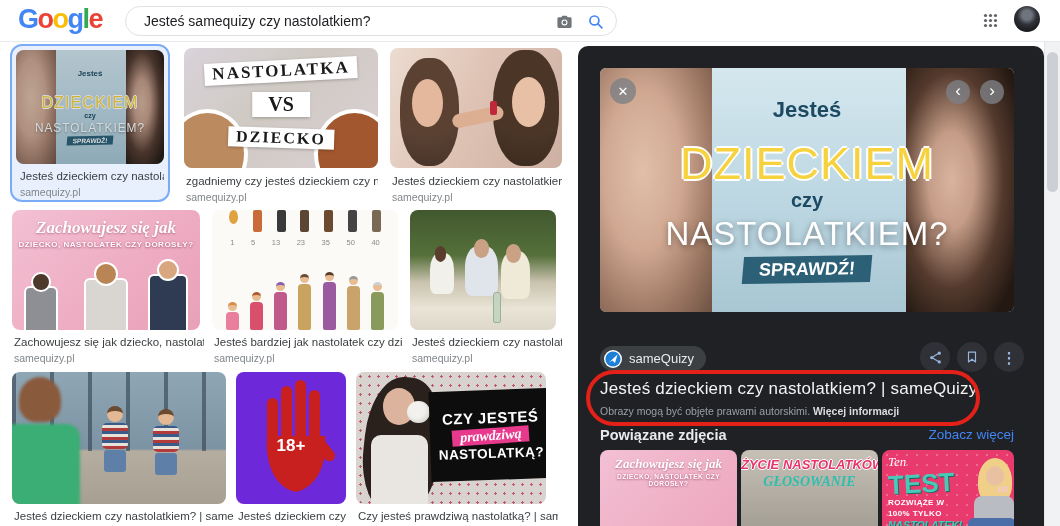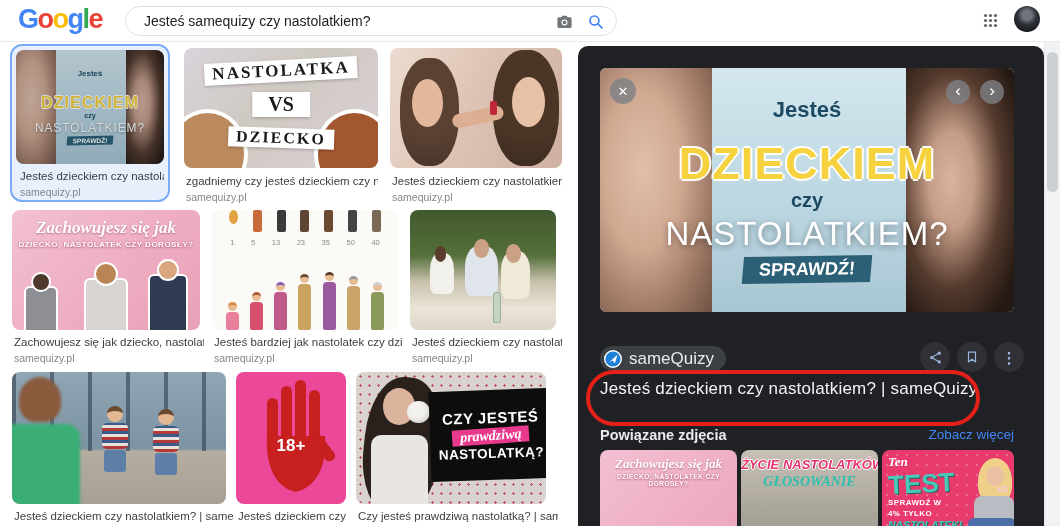--- a/index.html
+++ b/index.html
@@ -37,21 +37,21 @@
   
   .cover { --s:1; position:relative; width:100%; height:100%;
     background:linear-gradient(180deg,#d4e7ee 0%,#bcd7e2 55%,#a8c6d3 100%); }
   .face-l { position:absolute; left:0; top:0; bottom:0; width:27%;
     background:radial-gradient(ellipse at 38% 42%, #e0bfa9 0%, #d0a892 40%, #9c7763 72%, #6e5243 100%); }
   .face-r { position:absolute; right:0; top:0; bottom:0; width:26%;
     background:radial-gradient(ellipse at 42% 46%, #dab4a0 0%, #c49c87 26%, #543a2d 58%, #231812 88%); }
   .cov-txt { position:absolute; inset:0; display:flex; flex-direction:column;
     align-items:center; justify-content:center; text-align:center; gap:calc(3px*var(--s)); }
   .cov-l1 { font-size:calc(22px*var(--s)); font-weight:700; color:#1c4a63; }
-  .cov-l2 { font-size:calc(45px*var(--s)); font-weight:700; line-height:1; color:#f6d23e; letter-spacing:1px;
+  .cov-l2 { font-size:calc(45px*var(--s)); font-weight:400; line-height:1; color:#f6d23e; letter-spacing:1px;
     text-shadow:calc(-2px*var(--s)) 0 #fff, calc(2px*var(--s)) 0 #fff, 0 calc(-2px*var(--s)) #fff, 0 calc(2px*var(--s)) #fff;margin-top:15px; }
   .cov-l3 { font-size:calc(20px*var(--s)); font-weight:700; color:#1c4a63; }
   .cov-l4 { font-size:calc(33px*var(--s)); font-weight:400; color:#fff; letter-spacing:1px;
     text-shadow:0 calc(2px*var(--s)) calc(6px*var(--s)) rgba(0,0,0,.4); }
   .cov-l5 { font-size:calc(18px*var(--s)); font-weight:700; color:#fff; background:#2c6076;
     padding:calc(3px*var(--s)) calc(16px*var(--s)); transform:skew(-6deg) rotate(-1deg); }
   .cover--small { --s:0.36; }
   .cover--small::after { content:""; position:absolute; inset:0; background:rgba(15,25,35,.16); }
 
   
@@ -115,21 +115,21 @@
     background:repeating-linear-gradient(90deg, rgba(40,55,70,.55) 0 4px, transparent 4px 38px); }
   .sc-boy { position:absolute; }
   .sc-bhead { width:16px; height:16px; border-radius:50%; background:#e3b894; border-top:5px solid #6b4a2f; margin:0 auto; }
   .sc-bshirt { width:26px; height:26px; border-radius:5px;
     background:repeating-linear-gradient(0deg,#b23a3a 0 3px,#e8e3da 3px 6px,#3a5a8a 6px 9px); margin-top:1px; }
   .sc-bjeans { width:22px; height:22px; margin:1px auto 0; background:#5d7fa8; border-radius:3px; }
   .sc-mom { position:absolute; left:-6%; top:4%; width:38%; height:100%; filter:blur(1.5px); }
   .sc-mhair { width:52%; height:34%; margin:0 auto; border-radius:50% 50% 40% 40%; background:#8a5a3c; }
   .sc-mshirt { width:100%; height:62%; border-radius:14px 14px 0 0; background:#3aae74; margin-top:2px; }
 
-  .art-hand { background:#ec4899; display:flex; align-items:center; justify-content:center; }
+  .art-hand { background:#6d28d9; display:flex; align-items:center; justify-content:center; }
   .hand-label { position:absolute; left:50%; top:56%; transform:translate(-50%,-50%);
     color:#fff; font-weight:700; font-size:17px; z-index:2; }
 
   .art-gum { background-color:#d8d3cf;
     background-image:radial-gradient(#c2556e 1px, transparent 1.3px); background-size:9px 9px; }
   .gum-hair { position:absolute; left:4%; top:4%; width:40%; height:105%; border-radius:45%;
     background:#2a211c; transform:rotate(6deg); }
   .gum-face { position:absolute; left:14%; top:12%; width:17%; height:28%; border-radius:50%; background:#dcb49e; }
   .gum-bubble { position:absolute; left:27%; top:22%; width:12%; height:17%; border-radius:50%;
     background:#f3f1ee; box-shadow:inset -2px -2px 4px rgba(0,0,0,.12); }
@@ -151,21 +151,21 @@
   .pv-btn { position:absolute; width:26px; height:26px; border-radius:50%;
     background:rgba(125,128,132,.8); color:#fff; display:flex; align-items:center;
     justify-content:center; font-size:13px; cursor:pointer; z-index:3; }
   .pv-close { left:10px; top:10px; }
   .pv-prev { right:44px; top:12px; width:24px; height:24px; font-size:17px; padding-bottom:2px; }
   .pv-next { right:10px; top:12px; width:24px; height:24px; font-size:17px; padding-bottom:2px; }
 
   .badge { position:absolute; left:22px; top:300px; height:25px; border-radius:13px;
     background:#3c4043; display:inline-flex; align-items:center; gap:7px;
     padding:3px 12px 3px 4px; cursor:pointer; }
-  .badge-text { color:#e8eaed; font-size:17px; }
+  .badge-text { color:#e8eaed; font-size:13px; }
 
   .act-btn { position:absolute; top:296px; width:30px; height:30px; border-radius:50%;
     background:#2f3136; display:flex; align-items:center; justify-content:center; cursor:pointer; }
   .act-share { left:342px; } .act-save { left:379px; } .act-more { left:416px; }
   .more-glyph { color:#9ab4dd; font-size:15px; font-weight:700; line-height:1; }
 
   .pv-title { position:absolute; left:22px; top:333px; width:380px; font-size:17px;
     color:#f1f3f4; letter-spacing:.2px; cursor:pointer; white-space:nowrap; }
   .pv-sub { position:absolute; left:22px; top:359px; font-size:10.5px; color:#9aa0a6; white-space:nowrap; }
   .pv-sub b { color:#dadce0; font-weight:700; cursor:pointer; }
@@ -181,21 +181,21 @@
   .art-zycie { background:linear-gradient(180deg,#c6c0b6 0%,#a8a399 45%,#8d887f 100%); }
   .zy-l1 { position:absolute; left:0; right:0; top:7px; text-align:center; font-size:13px;
     font-weight:800; font-style:italic; color:#e8346c;
     text-shadow:-1px 0 #fff,1px 0 #fff,0 -1px #fff,0 1px #fff; white-space:nowrap; }
   .zy-l2 { position:absolute; left:0; right:0; top:24px; text-align:center; font-size:14px;
     font-weight:700; font-style:italic; color:#2fbfae; font-family:"Liberation Serif",serif; }
 
   .art-test { background-color:#e93a6e;
     background-image:radial-gradient(rgba(255,255,255,.25) 1px, transparent 1.2px); background-size:10px 10px; }
   .ts-txt { position:absolute; left:6px; top:4px; width:62%; display:flex; flex-direction:column; }
-  .ts-l1 { color:#fff; font-family:"Liberation Serif",serif; font-style:italic; font-weight:700; font-size:13px; }
+  .ts-l1 { color:#fff; font-family:"Liberation Serif",serif; font-style:italic; font-weight:400; font-size:13px; }
   .ts-l2 { color:#49c9b8; font-weight:800; font-size:26px; line-height:1;
     text-shadow:1px 1px 0 #15695f; transform:rotate(-3deg); }
   .ts-l3,.ts-l4 { color:#fff; font-weight:700; font-size:8px; letter-spacing:.4px; margin-top:2px; }
   .ts-l5 { color:#49c9b8; font-weight:800; font-style:italic; font-size:10.5px; margin-top:1px;
     text-shadow:1px 1px 0 #15695f; }
   .ts-xd { position:absolute; right:6px; top:34px; color:#f3c9d9; font-weight:700; font-size:9px; }
   .ts-hair { position:absolute; right:2px; top:8px; width:34px; height:46px; border-radius:50% 50% 40% 40%;
     background:#f0d089; }
   .ts-face { position:absolute; right:10px; top:16px; width:18px; height:20px; border-radius:50%; background:#e9c0a2; }
   .ts-shirt { position:absolute; right:0; top:46px; width:40px; height:26px; border-radius:8px 8px 0 0; background:#b9bcc2; }
@@ -477,20 +477,21 @@
     <div class="act-btn act-save">
       <svg width="14" height="14" viewBox="0 0 24 24">
           <path d="M6 3.5h12v17l-6-4.7-6 4.7z" fill="none" stroke="#9ab4dd" stroke-width="2" stroke-linejoin="round"></path>
         </svg>
     </div>
     <div class="act-btn act-more">
       <span class="more-glyph">⋮</span>
     </div>
 
     <div class="pv-title">Jesteś dzieckiem czy nastolatkiem? | sameQuizy</div>
+    <div class="pv-sub"><span>Obrazy mogą być objęte prawami autorskimi. </span><b>Więcej informacji</b></div>
     <div class="red-annotation" style="border-color: rgb(227, 33, 25);"></div>
 
     <div class="rel-head">Powiązane zdjęcia</div>
     <div class="see-more" style="color: rgb(66, 133, 244);">Zobacz więcej</div>
 
     <div class="rel-thumb rel-1 art-pink">
       <span class="pz-l1" style="top:6px;font-size:13px;">Zachowujesz się jak</span>
       <span class="pz-l2" style="top:23px;font-size:6.5px;">DZIECKO, NASTOLATEK CZY DOROSŁY?</span>
 
     </div>
@@ -503,22 +504,22 @@
 
     <div class="rel-thumb rel-3 art-test">
       <div class="ts-hair"></div>
       <div class="ts-face"></div>
       <div class="ts-shirt"></div>
       <div class="ts-jeans"></div>
       <span class="ts-xd">xD</span>
       <div class="ts-txt">
         <span class="ts-l1">Ten</span>
         <span class="ts-l2">TEST</span>
-        <span class="ts-l3">SPRAWDŹ W</span>
-        <span class="ts-l4">4% TYLKO</span>
+        <span class="ts-l3">ROZWIĄŻE W</span>
+        <span class="ts-l4">100% TYLKO</span>
         <span class="ts-l5">NASTOLATEK!</span>
       </div>
     </div>
   </aside>
 
   <div class="scrollstrip">
     <div class="scrollthumb"></div>
   </div>
 </div>
 

